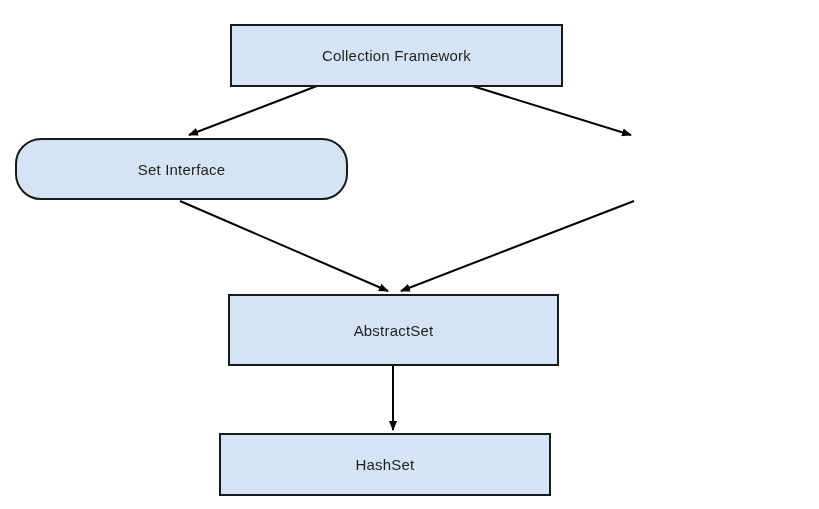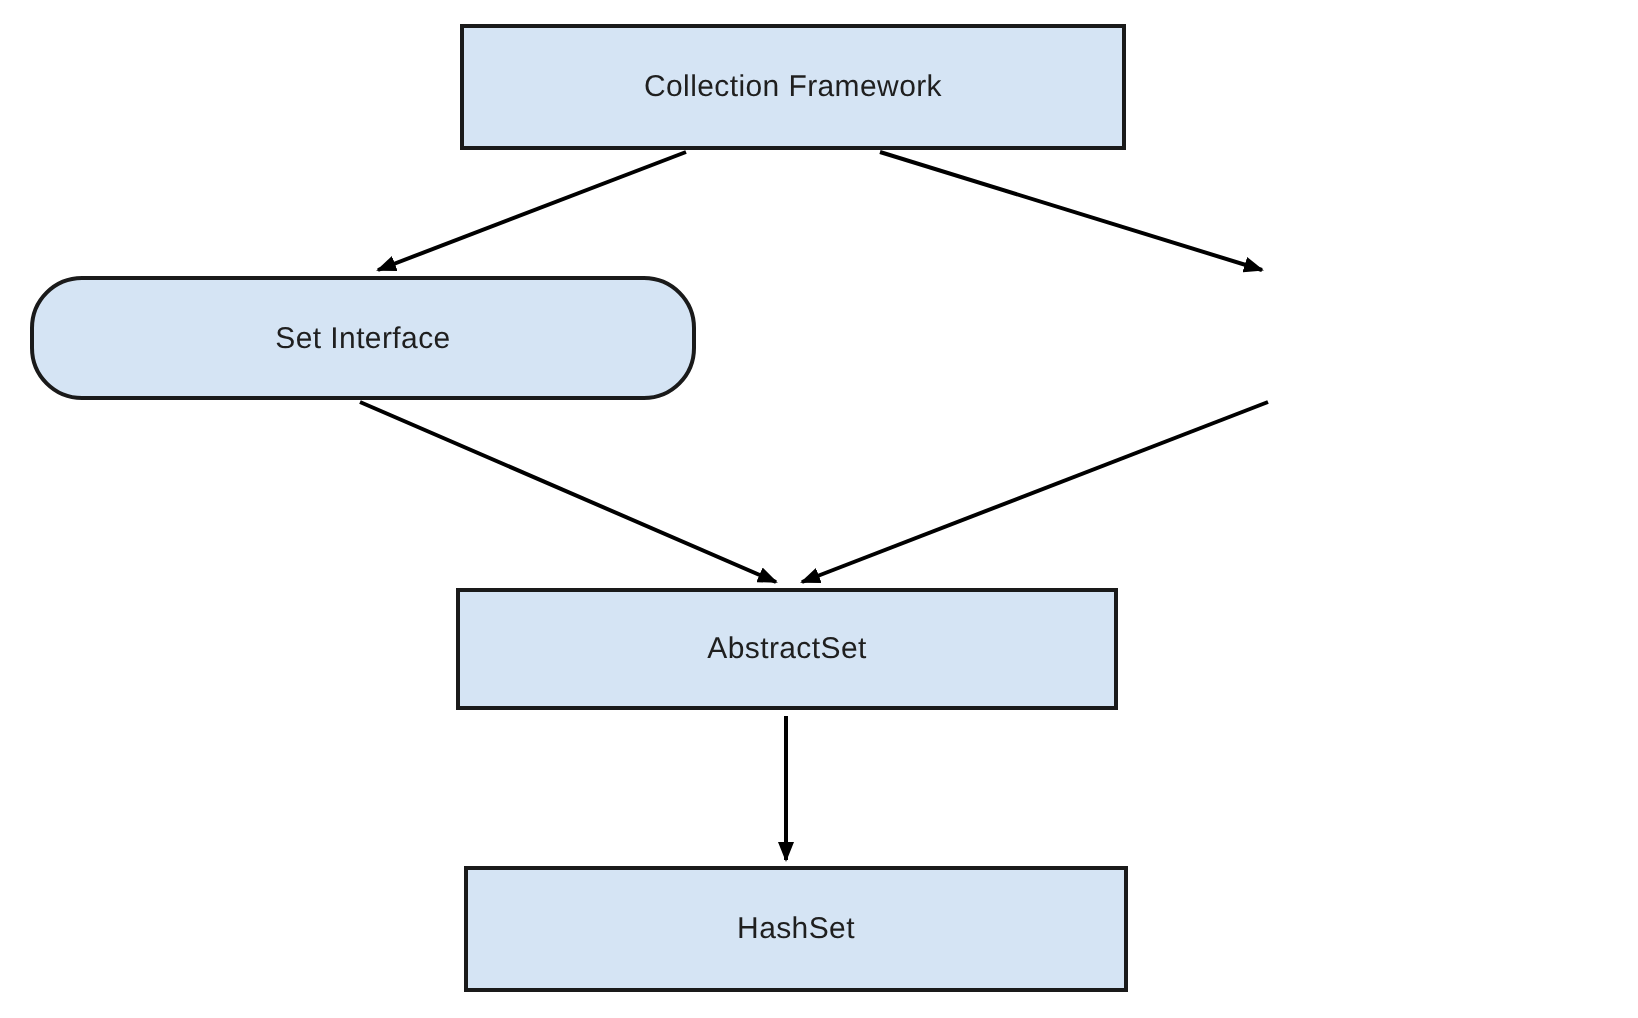--- a/index.html
+++ b/index.html
@@ -28,25 +28,25 @@
     box-sizing: border-box;
     background: #d5e4f4;
     border: 2px solid #1a1a1a;
     display: flex;
     align-items: center;
     justify-content: center;
     font-size: 15px;
     color: #1f1f1f;
     letter-spacing: 0.2px;
   }
-  .node-collection-framework { left: 230px; top: 12px;  width: 333px; height: 63px; }
+  .node-collection-framework { left: 230px; top: 24px;  width: 333px; height: 63px; }
   .node-set-interface        { left: 15px;  top: 138px; width: 333px; height: 62px; border-radius: 26px; }
   .node-abstract-collection  { left: 467px; top: 138px; width: 331px; height: 62px; }
-  .node-abstract-set         { left: 228px; top: 294px; width: 331px; height: 61px; }
-  .node-hashset              { left: 232px; top: 433px; width: 332px; height: 63px; }
+  .node-abstract-set         { left: 228px; top: 294px; width: 331px; height: 72px; }
+  .node-hashset              { left: 219px; top: 433px; width: 332px; height: 63px; }
 </style>
 </head>
 <body>
 
 <div class="canvas">
 
   <svg class="edges" viewBox="0 0 819 509" xmlns="http://www.w3.org/2000/svg">
     <defs>
       <marker id="arrowhead" markerWidth="10" markerHeight="8" refX="9" refY="4" orient="auto" markerUnits="userSpaceOnUse">
         <path d="M0,0 L10,4 L0,8 Z" fill="#000000"></path>

